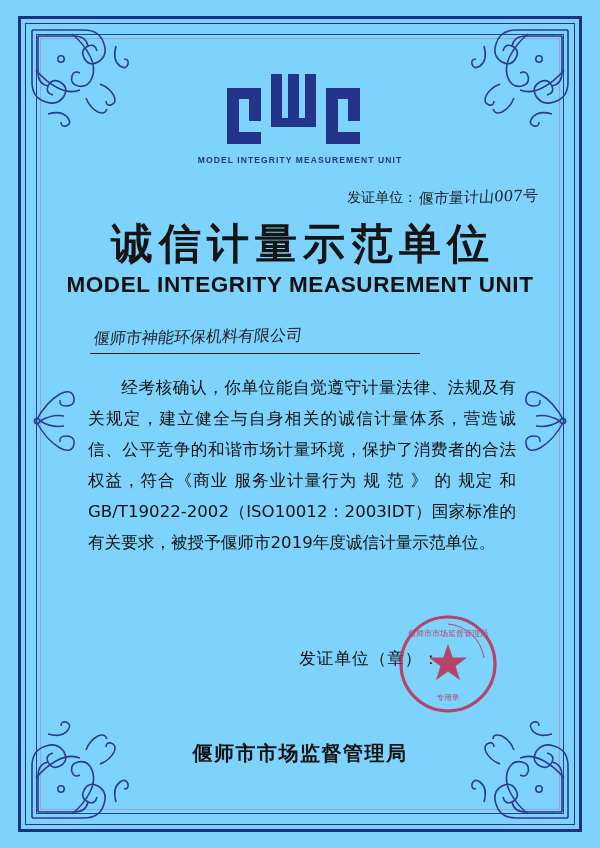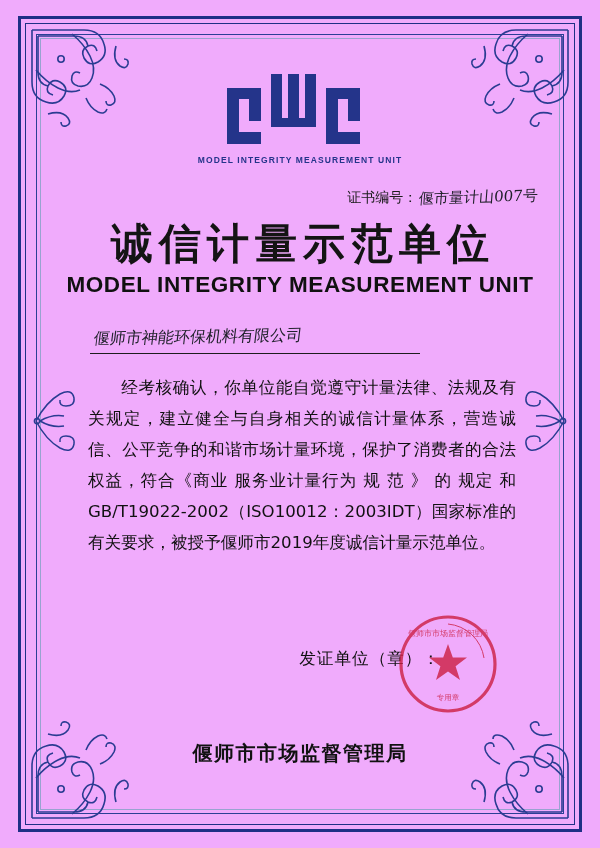--- a/index.html
+++ b/index.html
@@ -10,21 +10,21 @@
   body {
     width: 600px;
     height: 848px;
     font-family: "Liberation Sans", sans-serif;
     overflow: hidden;
   }
   .certificate {
     position: relative;
     width: 600px;
     height: 848px;
-    background: #f0abfc;
+    background: #7dd3fc;
     box-sizing: border-box;
   }
 
   
   .frame-outer {
     position: absolute;
     left: 18px;
     top: 16px;
     right: 18px;
     bottom: 16px;
@@ -327,21 +327,21 @@
         <rect x="99" y="14" width="12" height="56"></rect>
         <rect x="99" y="14" width="34" height="11"></rect>
         <rect x="121" y="14" width="12" height="33"></rect>
         <rect x="99" y="58" width="34" height="12"></rect>
       </svg>
     </div>
     <div class="logo-caption">MODEL INTEGRITY MEASUREMENT UNIT</div>
   </div>
 
   <div class="cert-no-row">
-    <span class="cert-no-label">证书编号：</span>
+    <span class="cert-no-label">发证单位：</span>
     <span class="cert-no-value">偃市量计山007号</span>
   </div>
 
   <div class="title-cn">诚信计量示范单位</div>
   <div class="title-en">MODEL INTEGRITY MEASUREMENT UNIT</div>
 
   <div class="recipient">
     <span class="recipient-name">偃师市神能环保机料有限公司</span>
   </div>
 

